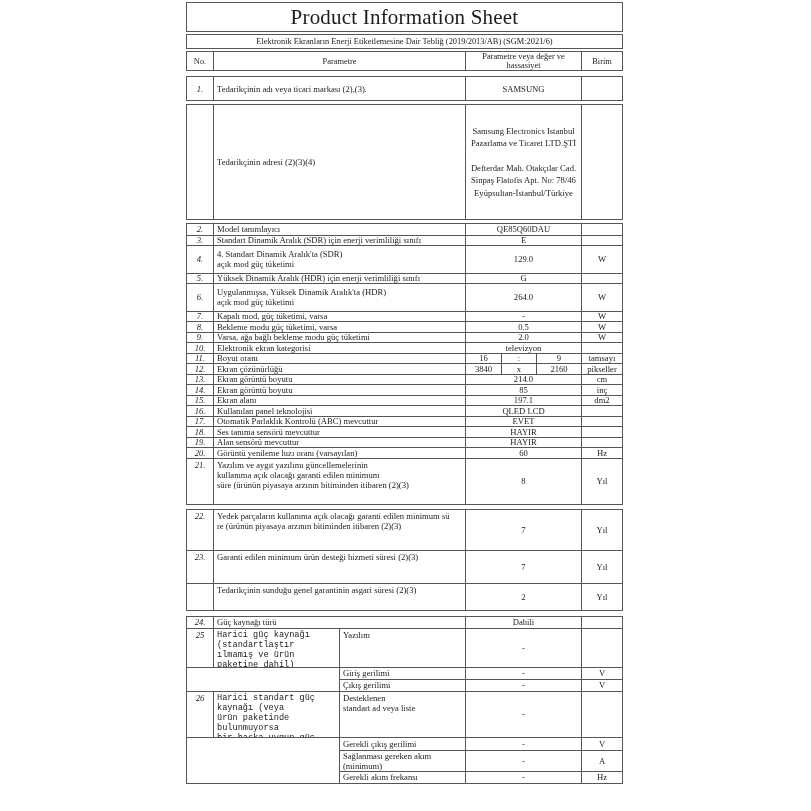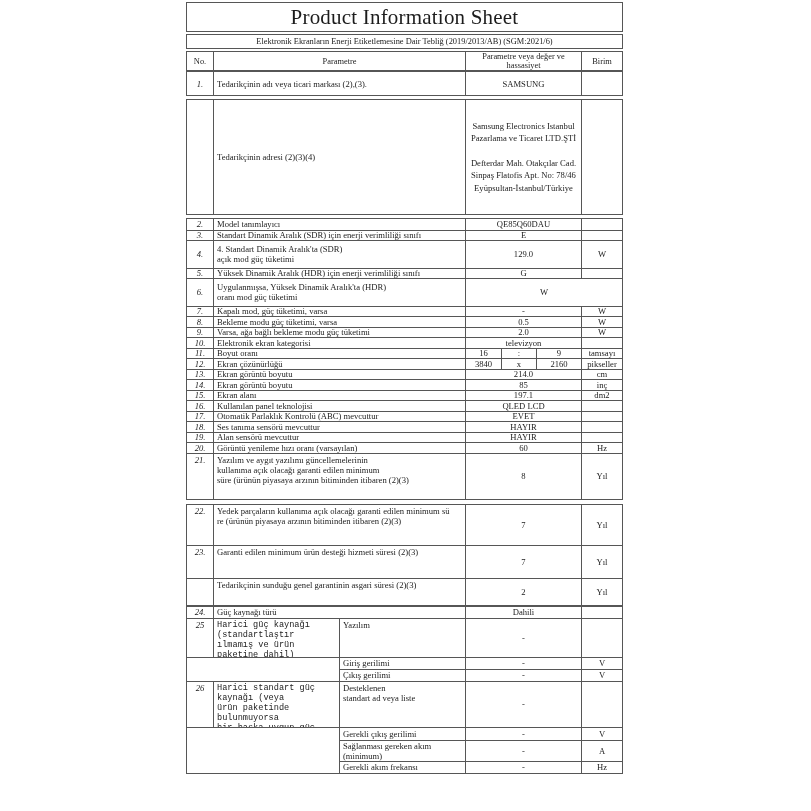--- a/index.html
+++ b/index.html
@@ -1,21 +1,21 @@
 <!DOCTYPE html>
 <html><head>
 <meta charset="utf-8">
 <style>
   * { margin:0; padding:0; box-sizing:border-box; }
   html,body { background:#ffffff; }
   body { width:811px; height:811px; position:relative; overflow:hidden;
          font-family:"Liberation Serif","DejaVu Serif",serif; color:#1c1c1c; }
   .sheet { position:absolute; left:186px; top:2px; width:437px; }
   .sec { border:1px solid #565656; background:#fff; }
-  .mb2{margin-bottom:2px}.mb3{margin-bottom:3px}.mb4{margin-bottom:4px}.mb5{}
+  .mb2{margin-bottom:2px}.mb3{margin-bottom:3px}.mb4{margin-bottom:4px}.mb5{margin-bottom:5px}
   .sec-title { height:30px; display:flex; align-items:center; justify-content:center;
                font-size:21px; letter-spacing:.2px; }
   .sec-sub { height:15px; display:flex; align-items:center; justify-content:center;
              font-size:8.4px; }
   .row { display:flex; align-items:stretch; }
   .row + .row { border-top:1px solid #565656; }
   .cell { display:flex; flex-direction:column; justify-content:center;
           padding:0 3px; font-size:8.6px; line-height:10px; white-space:pre-line;
           overflow:hidden; }
   .cell + .cell { border-left:1px solid #565656; }
@@ -112,21 +112,22 @@
     </div>
     <div class="row rh10">
       <div class="cell no">5.</div>
       <div class="cell param">Yüksek Dinamik Aralık (HDR) için enerji verimliliği sınıfı</div>
       <div class="cell val">G</div>
       <div class="cell unit"></div>
     </div>
     <div class="row rh27">
       <div class="cell no">6.</div>
       <div class="cell param">Uygulanmışsa, Yüksek Dinamik Aralık'ta (HDR)
-oranı mod güç tüketimi</div>
+açık mod güç tüketimi</div>
+      <div class="cell val">264.0</div>
       <div class="cell unit">W</div>
     </div>
     <div class="row rh10">
       <div class="cell no">7.</div>
       <div class="cell param">Kapalı mod, güç tüketimi, varsa</div>
       <div class="cell val">-</div>
       <div class="cell unit">W</div>
     </div>
     <div class="row rh10">
       <div class="cell no">8.</div>

